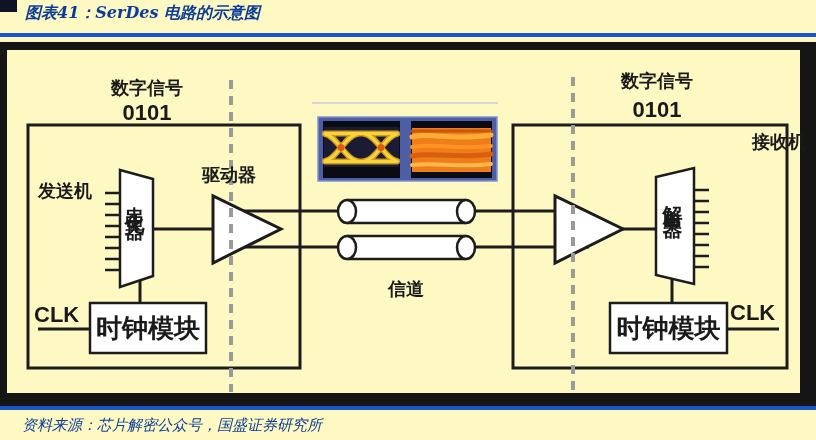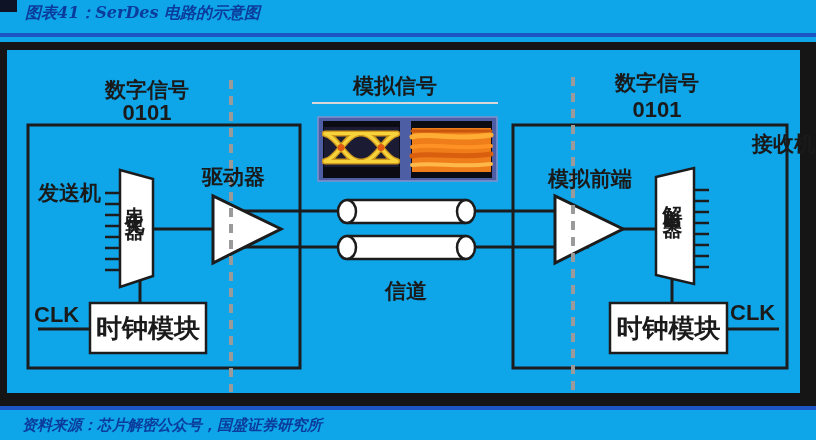--- a/index.html
+++ b/index.html
@@ -1,36 +1,36 @@
 <!DOCTYPE html>
 <html><head>
 <meta charset="utf-8">
 <style>
   html,body{margin:0;padding:0;background:#ffffff;}
-  #app{position:relative;width:816px;height:440px;background:#0ea5e9;overflow:hidden;
+  #app{position:relative;width:816px;height:440px;background:#fef9c3;overflow:hidden;
        font-family:"Liberation Sans", sans-serif;}
   .abs{position:absolute;}
   .hdr-square{left:0;top:0;width:17px;height:12px;background:#0e1326;}
   .hdr-title{left:25px;top:3px;font-family:"DejaVu Serif", serif;font-style:italic;
              font-weight:bold;font-size:16px;color:#0b3c9b;white-space:nowrap;}
   .rule{left:0;width:816px;height:4px;background:#1d55c4;}
   .rule-top{top:33px;}
   .rule-bottom{top:406px;}
   .frame{background:#151515;}
   .frame-top{left:0;top:42px;width:816px;height:8px;}
   .frame-left{left:0;top:42px;width:7px;height:351px;}
   .frame-right{left:800px;top:42px;width:16px;height:351px;}
   .frame-bottom{left:0;top:393px;width:816px;height:13px;}
-  .lbl{color:#1a1a1a;font-weight:bold;font-size:21px;line-height:1;white-space:nowrap;}
+  .lbl{color:#1a1a1a;font-weight:bold;font-size:18px;line-height:1;white-space:nowrap;}
   .ctr{text-align:center;}
   .vtext{writing-mode:vertical-rl;text-orientation:upright;letter-spacing:7px;
          font-size:20px;}
   .clockbox-lbl{display:flex;align-items:center;justify-content:center;font-size:26px;}
   .ftr-src{left:22px;top:416px;font-family:"DejaVu Serif", serif;font-style:italic;
-           font-weight:bold;font-size:15px;color:#0b3c9b;white-space:nowrap;}
+           font-weight:normal;font-size:15px;color:#0b3c9b;white-space:nowrap;}
   svg{position:absolute;left:0;top:0;}
 </style>
 </head>
 <body>
 
 <div id="app">
 
   <div class="abs hdr-square"></div>
   <div class="abs hdr-title">图表41：SerDes 电路的示意图</div>
   <div class="abs rule rule-top"></div>
@@ -152,30 +152,28 @@
 
     <g stroke="#9a9a9a" stroke-width="4" stroke-dasharray="9 7">
       <line x1="231" y1="80" x2="231" y2="392"></line>
       <line x1="573" y1="77" x2="573" y2="392"></line>
     </g>
   </svg>
 
   <div class="abs lbl ctr" style="left:77px;top:79px;width:140px;">数字信号</div>
   <div class="abs lbl ctr" style="left:77px;top:102px;width:140px;font-size:22px;">0101</div>
 
-  <div class="abs lbl ctr" style="left:325px;top:75px;width:140px;">模拟信号</div>
 
   <div class="abs lbl ctr" style="left:587px;top:72px;width:140px;">数字信号</div>
   <div class="abs lbl ctr" style="left:587px;top:99px;width:140px;font-size:22px;">0101</div>
 
   <div class="abs lbl" style="left:38px;top:136px;margin-top:46px;">发送机</div>
   <div class="abs lbl" style="left:708px;top:133px;margin-left:44px;">接收机</div>
 
   <div class="abs lbl" style="left:202px;top:166px;text-align:right;">驱动器</div>
-  <div class="abs lbl" style="left:548px;top:168px;">模拟前端</div>
 
   <div class="abs lbl vtext" style="left:125px;top:191px;height:86px;">串化器</div>
   <div class="abs lbl vtext" style="left:663px;top:189px;height:86px;">解串器</div>
 
   <div class="abs lbl ctr" style="left:370px;top:280px;width:72px;">信道</div>
 
   <div class="abs lbl clockbox-lbl" style="left:90px;top:303px;width:116px;height:50px;">时钟模块</div>
   <div class="abs lbl clockbox-lbl" style="left:610px;top:303px;width:117px;height:50px;">时钟模块</div>
 
   <div class="abs lbl" style="left:34px;top:304px;font-size:22px;">CLK</div>

